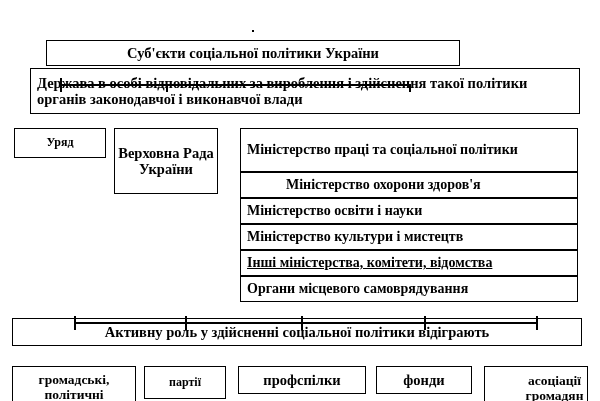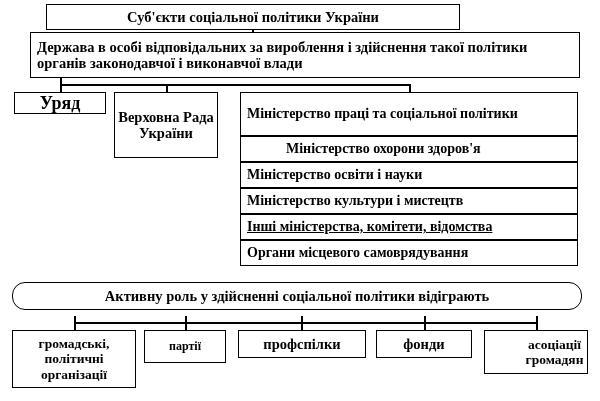--- a/index.html
+++ b/index.html
@@ -20,45 +20,46 @@
     border: 1.5px solid #000;
     background: #fff;
     box-sizing: border-box;
     display: flex;
     align-items: center;
     justify-content: center;
     text-align: center;
     font-weight: bold;
     line-height: 1.12;
     padding: 1px 3px;
+    margin-top: 36px;
   }
   .box.left {
     justify-content: flex-start;
     text-align: left;
     padding-left: 6px;
   }
   .line {
     position: absolute;
     background: #000;
   }
   .vline { width: 1.5px; }
   .hline { height: 1.5px; }
 
   
   #title-box      { left: 46px;  top: 4px;   width: 414px; height: 26px; font-size: 14.5px; }
   #state-box      { left: 30px;  top: 32px;  width: 550px; height: 46px; font-size: 14.5px; }
-  #gov-box        { left: 14px;  top: 92px;  width: 92px;  height: 22px; font-size: 18px; }
+  #gov-box        { left: 14px;  top: 92px;  width: 92px;  height: 30px; font-size: 12px; }
   #rada-box       { left: 114px; top: 92px;  width: 104px; height: 66px; font-size: 14.5px; }
   #min1-box       { left: 240px; top: 92px;  width: 338px; height: 44px; font-size: 14px; }
   #min2-box       { left: 240px; top: 136px; width: 338px; height: 26px; font-size: 14px; padding-left: 45px; }
   #min3-box       { left: 240px; top: 162px; width: 338px; height: 26px; font-size: 14px; }
   #min4-box       { left: 240px; top: 188px; width: 338px; height: 26px; font-size: 14px; }
   #min5-box       { left: 240px; top: 214px; width: 338px; height: 26px; font-size: 14px; text-decoration: underline; }
   #min6-box       { left: 240px; top: 240px; width: 338px; height: 26px; font-size: 14px; }
-  #active-box     { left: 12px;  top: 282px; width: 570px; height: 28px; font-size: 14.5px; border-radius: 13px; }
+  #active-box     { left: 12px;  top: 282px; width: 570px; height: 28px; font-size: 14.5px; }
   #org-box        { left: 12px;  top: 330px; width: 124px; height: 58px; font-size: 13.5px; }
   #party-box      { left: 144px; top: 330px; width: 82px;  height: 33px; font-size: 12px; }
   #union-box      { left: 238px; top: 330px; width: 128px; height: 28px; font-size: 14.5px; }
   #fund-box       { left: 376px; top: 330px; width: 96px;  height: 28px; font-size: 14.5px; }
   #assoc-box      { left: 484px; top: 330px; width: 104px; height: 44px; font-size: 13.5px; padding-left: 40px; }
 </style>
 </head>
 <body>
 
 <div class="box" id="title-box">

